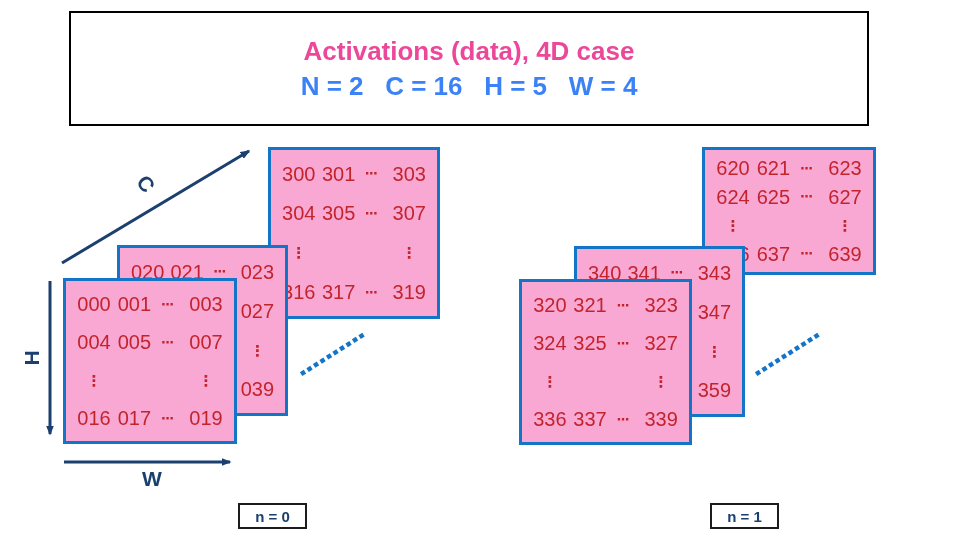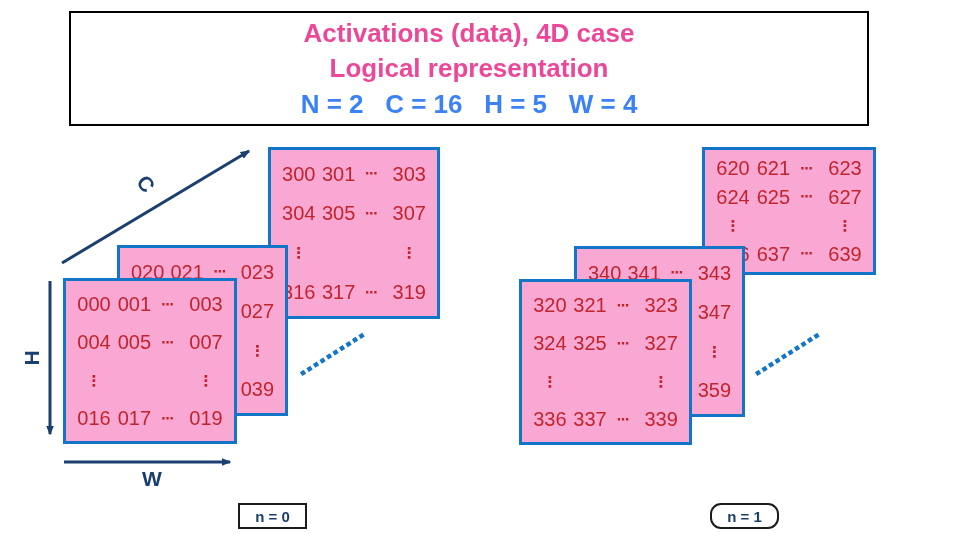--- a/index.html
+++ b/index.html
@@ -33,31 +33,30 @@
   .cell.vdots{font-size:15px;font-weight:bold;color:var(--number-red);}
   .axis-label{position:absolute;z-index:5;color:var(--navy);font-size:21px;font-weight:600;}
   .label-c{left:138px;top:172px;transform:rotate(55deg);}
   .label-h{left:14px;top:346px;width:36px;text-align:center;transform:rotate(-90deg);}
   .label-w{left:130px;top:467px;width:44px;text-align:center;}
   .n-box{
     position:absolute;top:503px;width:69px;height:26px;box-sizing:border-box;
     border:2px solid #1c1c1c;background:#fff;display:flex;align-items:center;justify-content:center;
     font-size:15px;font-weight:600;color:var(--navy);white-space:pre;z-index:5;
   }
-  .n-box.n0{left:238px;} .n-box.n1{left:710px;border-radius:11px;}
+  .n-box.n0{left:238px;} .n-box.n1{left:710px;}
   svg.overlay{position:absolute;left:0;top:0;z-index:4;pointer-events:none;}
 </style>
 </head>
 <body>
 
 <div class="stage" style="--matrix-border: #1375C8; --number-red: #C2242C; --navy: #1B3F6E; --dotted-blue: #1375C8; --title-navy: #1A3C6A; --box-border-black: #000000;">
 
   <div class="title-box">
     <div class="title-line">Activations (data), 4D case</div>
-    <div class="title-line">Logical representation</div>
     <div class="title-line dims">N = 2   C = 16   H = 5   W = 4</div>
   </div>
 
   <div class="matrix m-n0-back">
       <span class="cell num">300</span>
       <span class="cell num">301</span>
       <span class="cell hdots">⋯</span>
       <span class="cell num">303</span>
       <span class="cell num">304</span>
       <span class="cell num">305</span>

